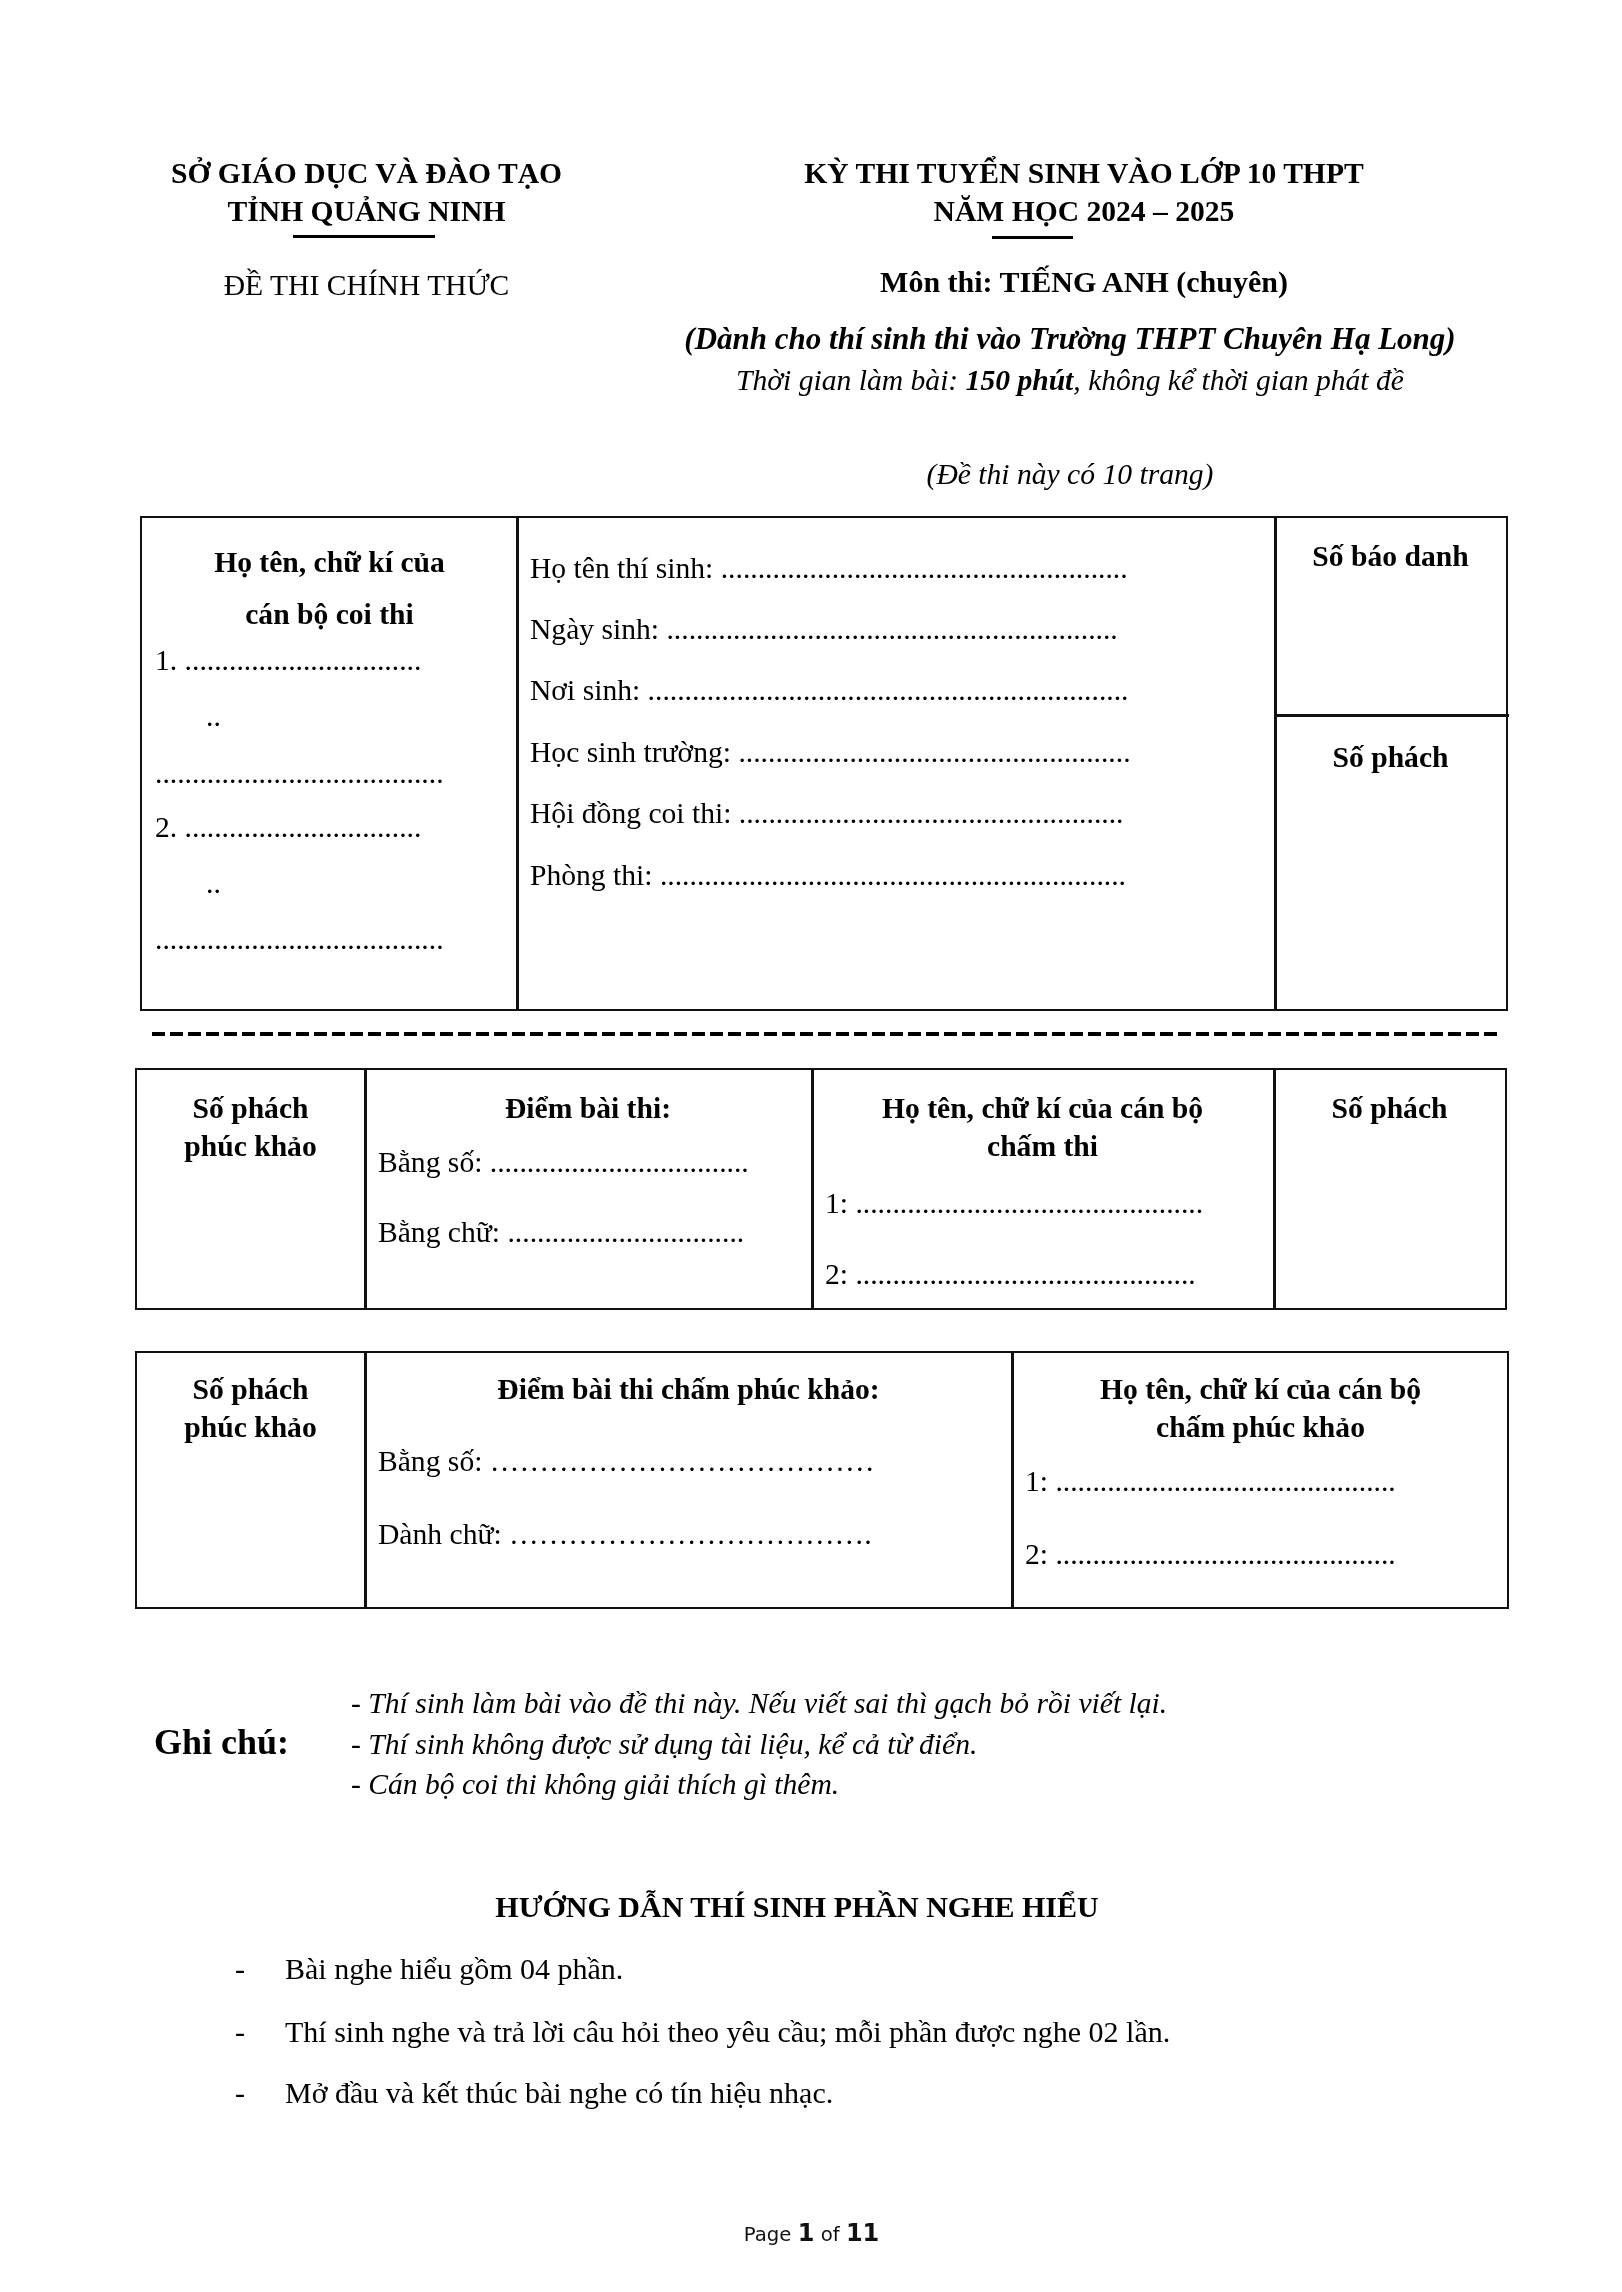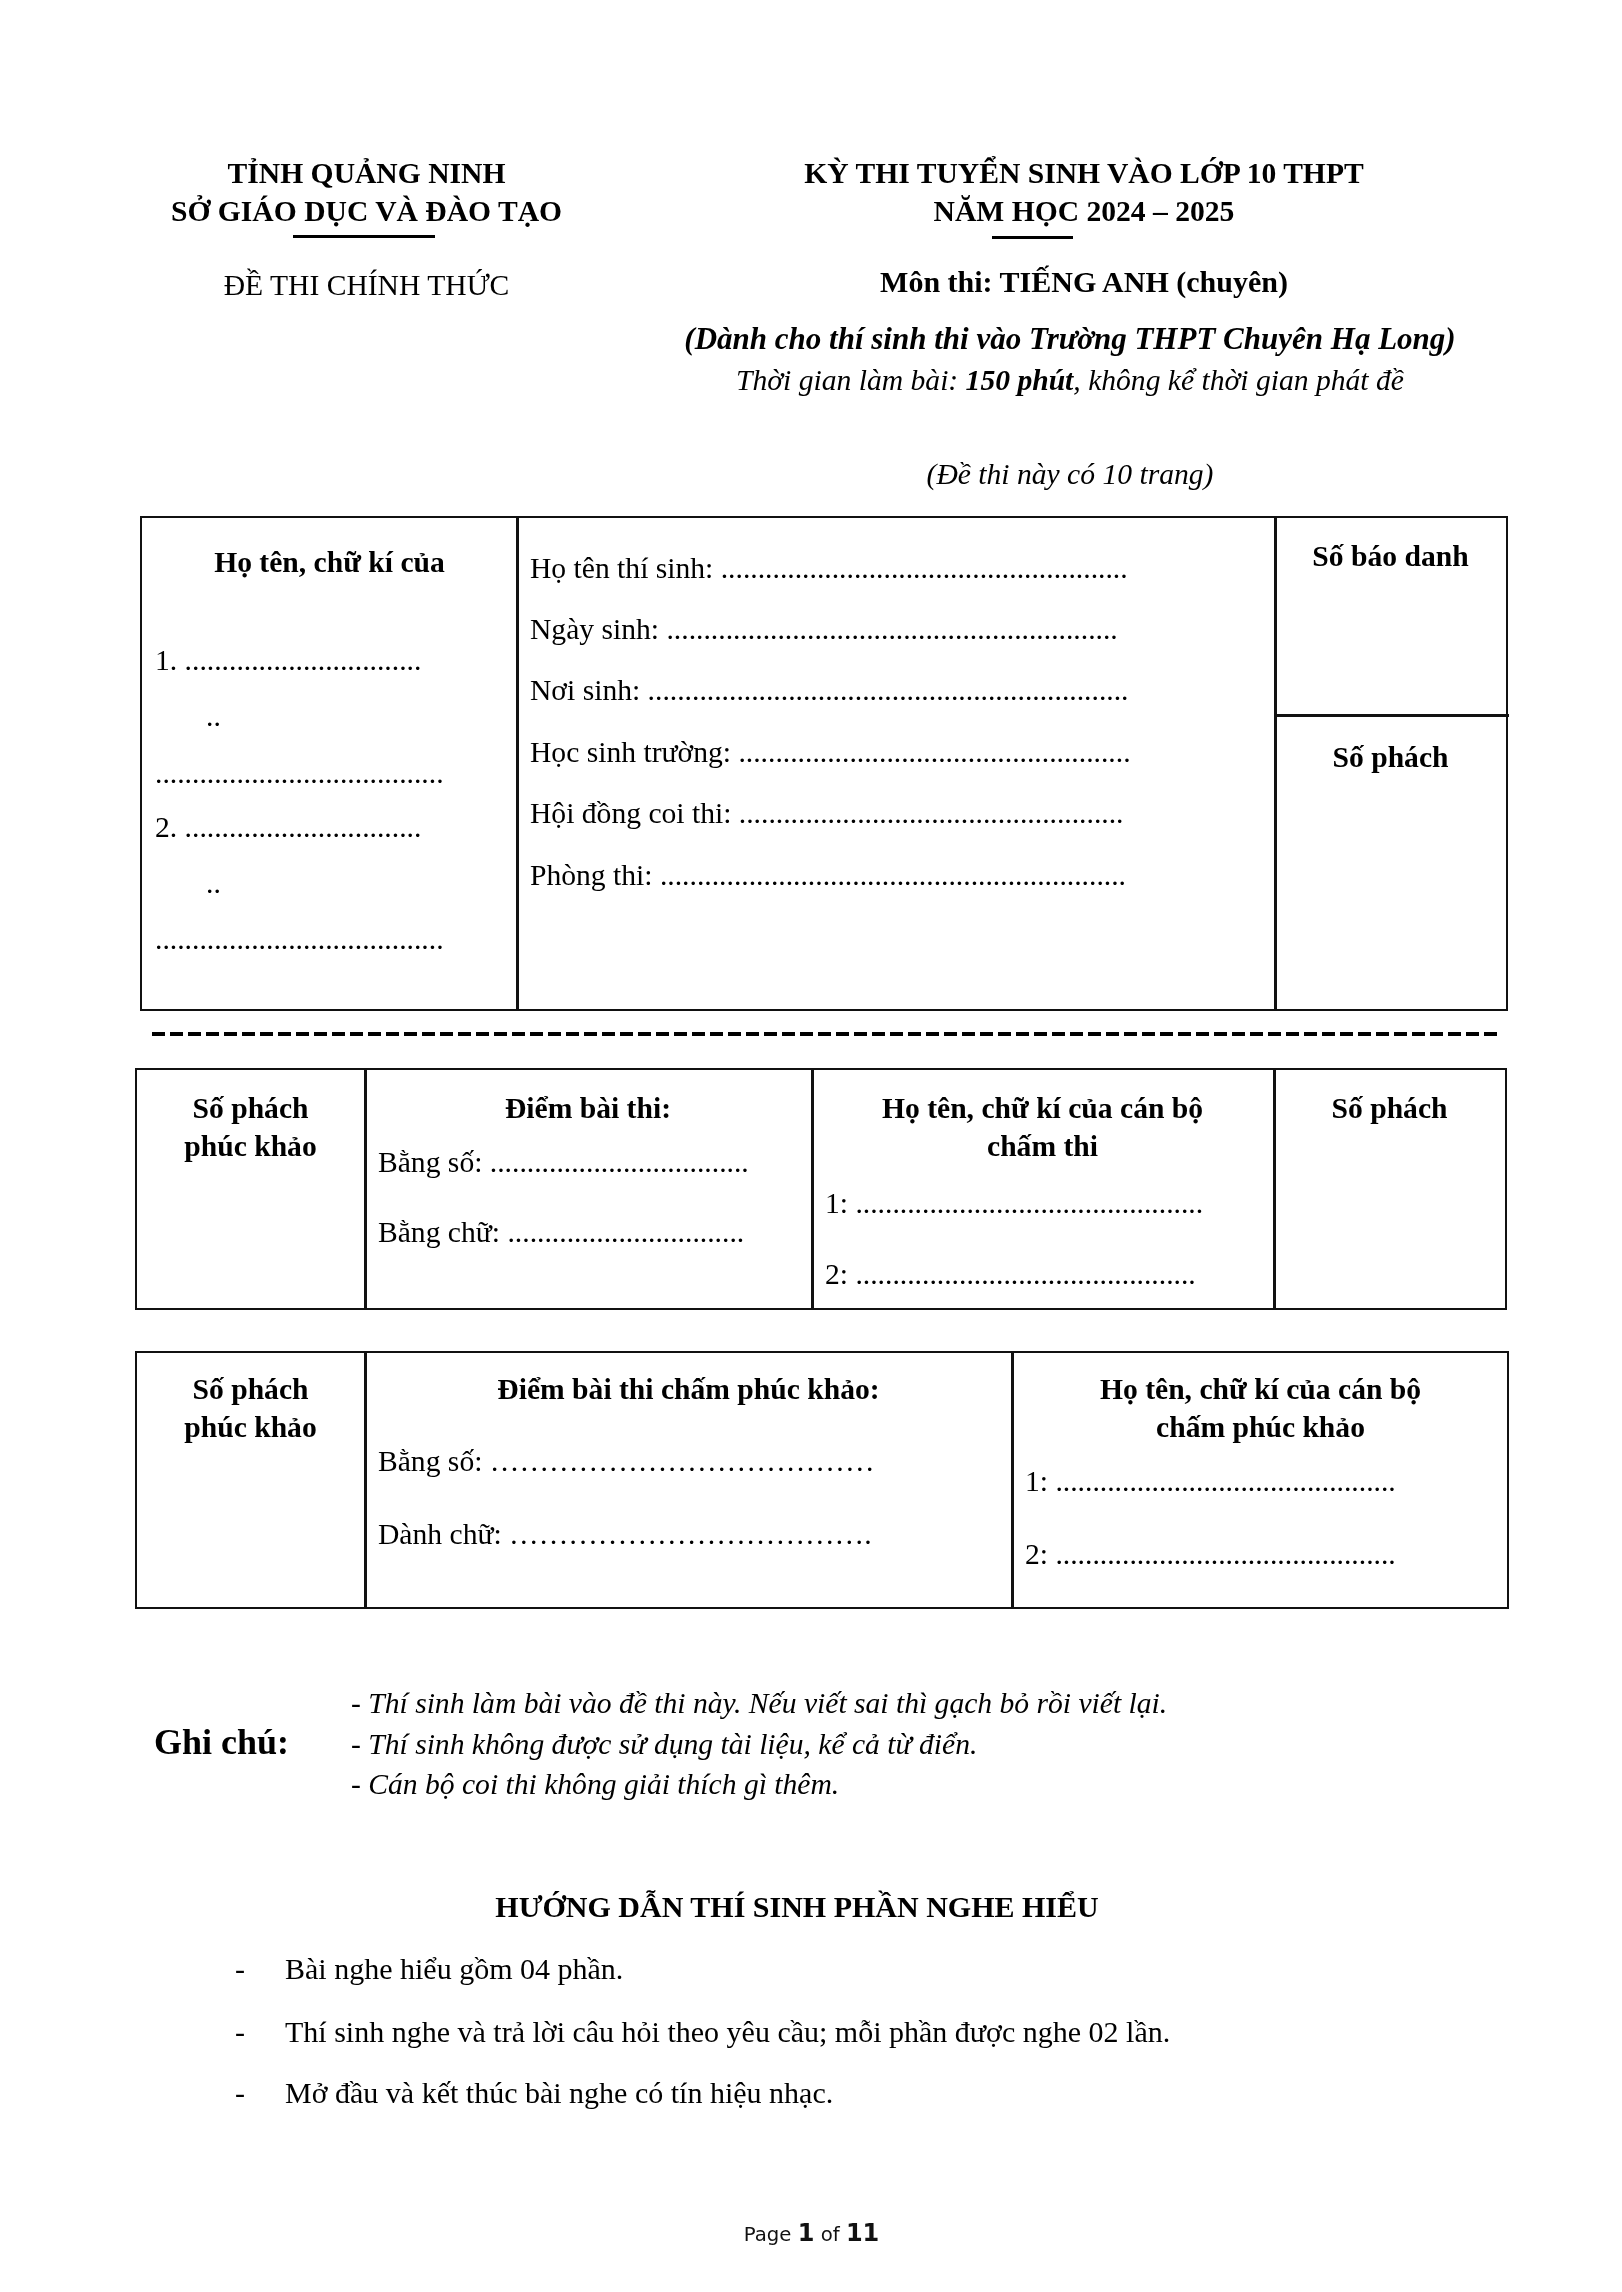--- a/index.html
+++ b/index.html
@@ -39,22 +39,22 @@
     .guide-item { left: 235px; font-size: 30px; }
     .guide-item .dash { display: inline-block; width: 50px; }
 
     .footer { left: 0; width: 1623px; top: 2219px; text-align: center; font-family: "DejaVu Sans", "Liberation Sans", sans-serif; font-size: 19.7px; color: #111; }
     .footer .num { font-weight: bold; font-size: 24px; }
   </style>
 </head>
 <body>
 
 <div class="abs hdr-left">
+  <div>SỞ GIÁO DỤC VÀ ĐÀO TẠO</div>
   <div>TỈNH QUẢNG NINH</div>
-  <div>SỞ GIÁO DỤC VÀ ĐÀO TẠO</div>
 </div>
 <div class="rule" style="left:293px; top:235px; width:142px;"></div>
 <div class="abs official">ĐỀ THI CHÍNH THỨC</div>
 
 <div class="abs hdr-right">
   <div>KỲ THI TUYỂN SINH VÀO LỚP 10 THPT</div>
   <div>NĂM HỌC 2024 – 2025</div>
 </div>
 <div class="rule" style="left:992px; top:236px; width:81px;"></div>
 <div class="abs subject">Môn thi: TIẾNG ANH (chuyên)</div>
@@ -64,20 +64,21 @@
 </div>
 <div class="abs pages">(Đề thi này có 10 trang)</div>
 
 <div class="box" style="left:140px; top:516px; width:1368px; height:495px;"></div>
 <div class="vline" style="left:516px; top:516px; height:495px;"></div>
 <div class="vline" style="left:1274px; top:516px; height:495px;"></div>
 <div class="hline" style="left:1274px; top:714px; width:235px;"></div>
 
 <div class="cell-title" style="left:143px; width:373px; top:536px; line-height:52px;">
   <div>Họ tên, chữ kí của</div>
+  <div>cán bộ coi thi</div>
 </div>
 <div class="field" style="left:155px; top:644px;">1.  ................................</div>
 <div class="field" style="left:206px; top:700px;">..</div>
 <div class="field" style="left:155px; top:757px;">.......................................</div>
 <div class="field" style="left:155px; top:811px;">2.  ................................</div>
 <div class="field" style="left:206px; top:867px;">..</div>
 <div class="field" style="left:155px; top:923px;">.......................................</div>
 
 <div class="field" style="left:530px; top:552px;">Họ tên thí sinh: .......................................................</div>
 <div class="field" style="left:530px; top:613px;">Ngày sinh: .............................................................</div>

